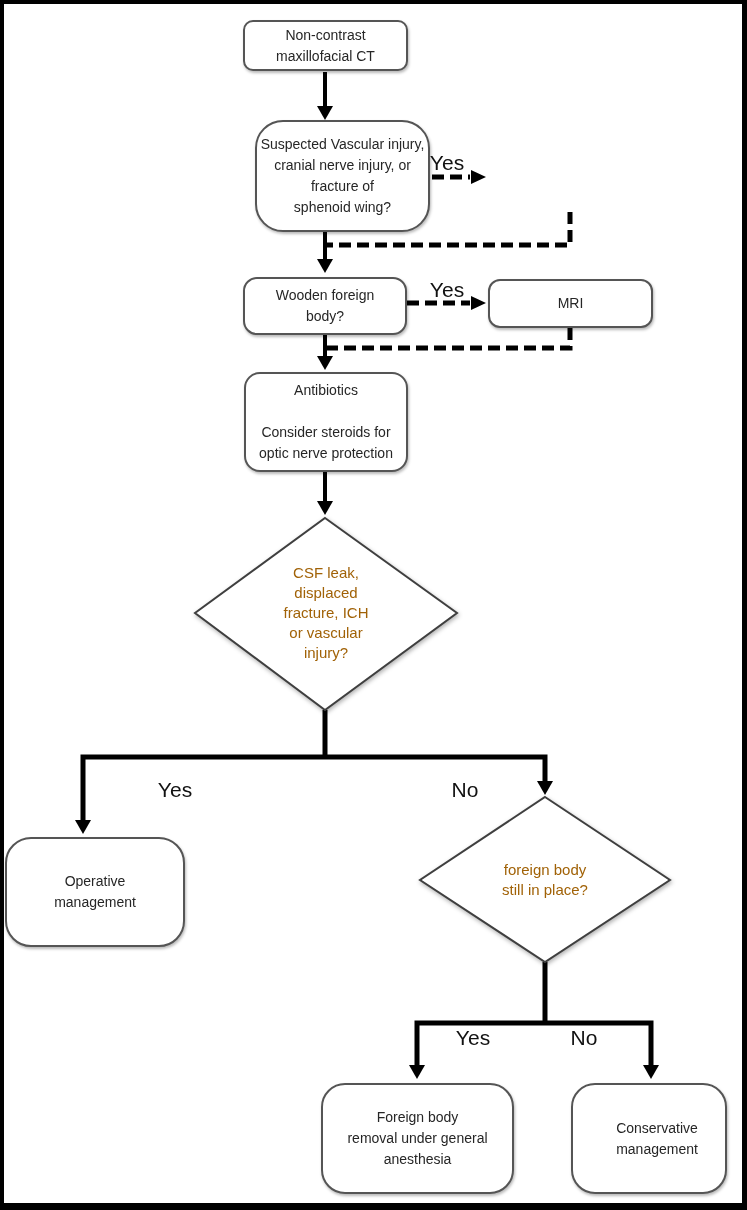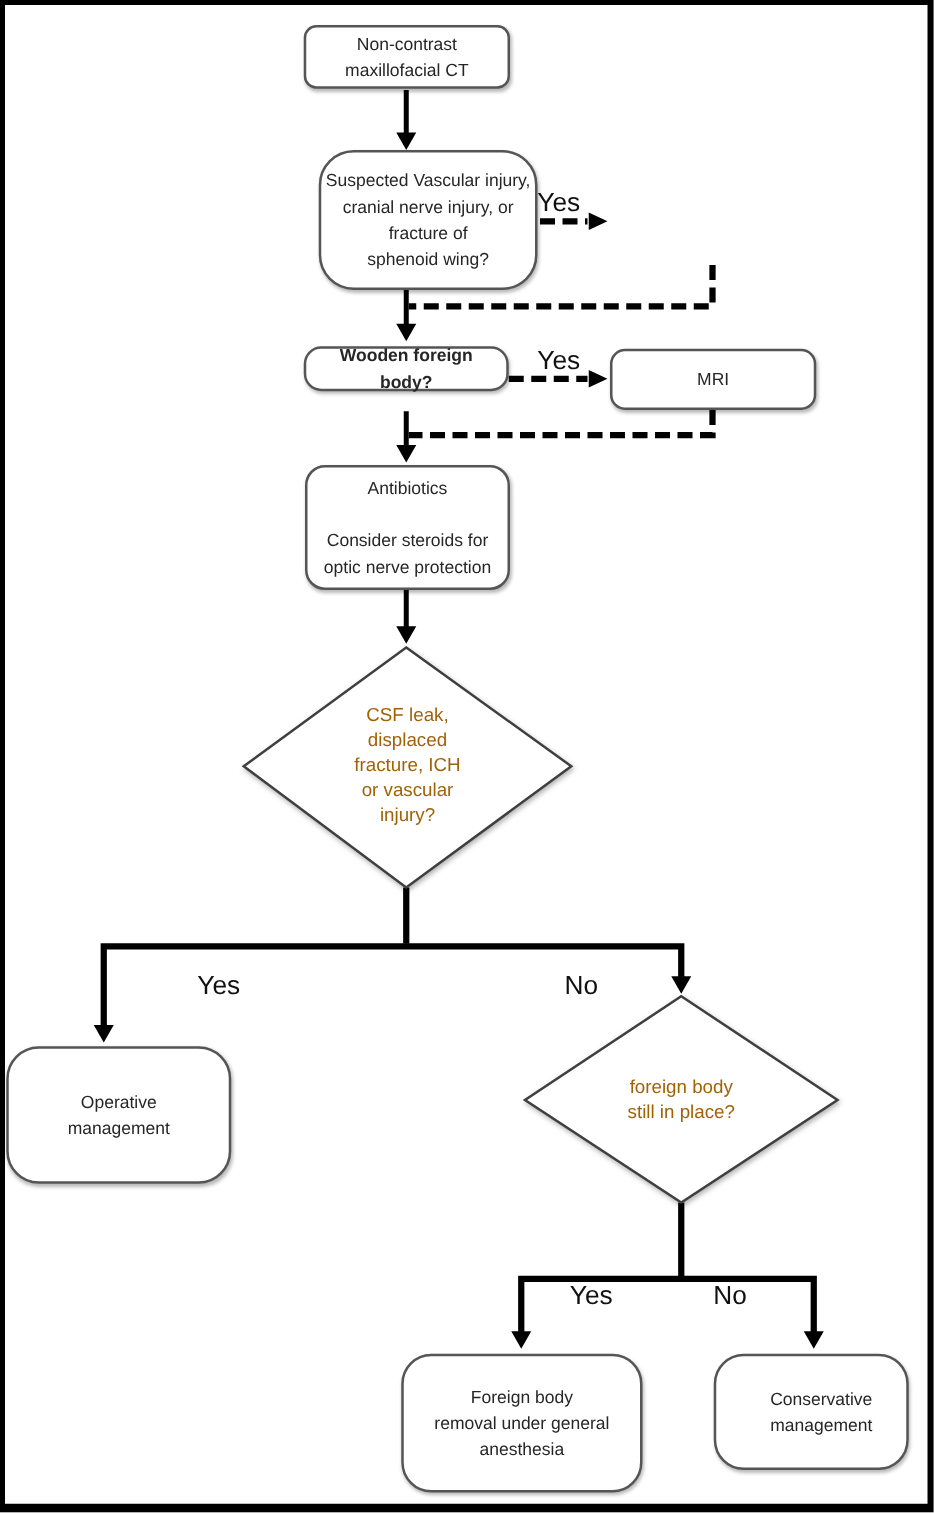--- a/index.html
+++ b/index.html
@@ -111,21 +111,21 @@
     </div>
 
     <div class="node" style="left:239px; top:120px; width:175px; height:112px; border-radius:28px;margin-left:16px;">
       <div class="txt">Suspected Vascular injury,
 cranial nerve injury, or
 fracture of
 sphenoid wing?</div>
     </div>
 
 
-    <div class="node" style="left:243px; top:277px; width:164px; height:36px; border-radius:14px;font-weight:bold;">
+    <div class="node" style="left:243px; top:277px; width:164px; height:58px; border-radius:14px;">
       <div class="txt">Wooden foreign
 body?</div>
     </div>
 
     <div class="node" style="left:488px; top:279px; width:165px; height:49px; border-radius:12px;">
       <div class="txt">MRI</div>
     </div>
 
     <div class="node" style="left:244px; top:372px; width:164px; height:100px; border-radius:16px;">
       <div class="txt">Antibiotics
@@ -138,21 +138,21 @@
       <div class="txt">Operative
 management</div>
     </div>
 
     <div class="node" style="left:321px; top:1083px; width:193px; height:111px; border-radius:24px;">
       <div class="txt">Foreign body
 removal under general
 anesthesia</div>
     </div>
 
-    <div class="node" style="left:571px; top:1083px; width:156px; height:93px; border-radius:24px;padding-left:16px;">
+    <div class="node" style="left:571px; top:1083px; width:156px; height:111px; border-radius:24px;padding-left:16px;">
       <div class="txt">Conservative
 management</div>
     </div>
 
     <div class="dtext" style="left:326px; top:613px;">CSF leak,
 displaced
 fracture, ICH
 or vascular
 injury?</div>
 

